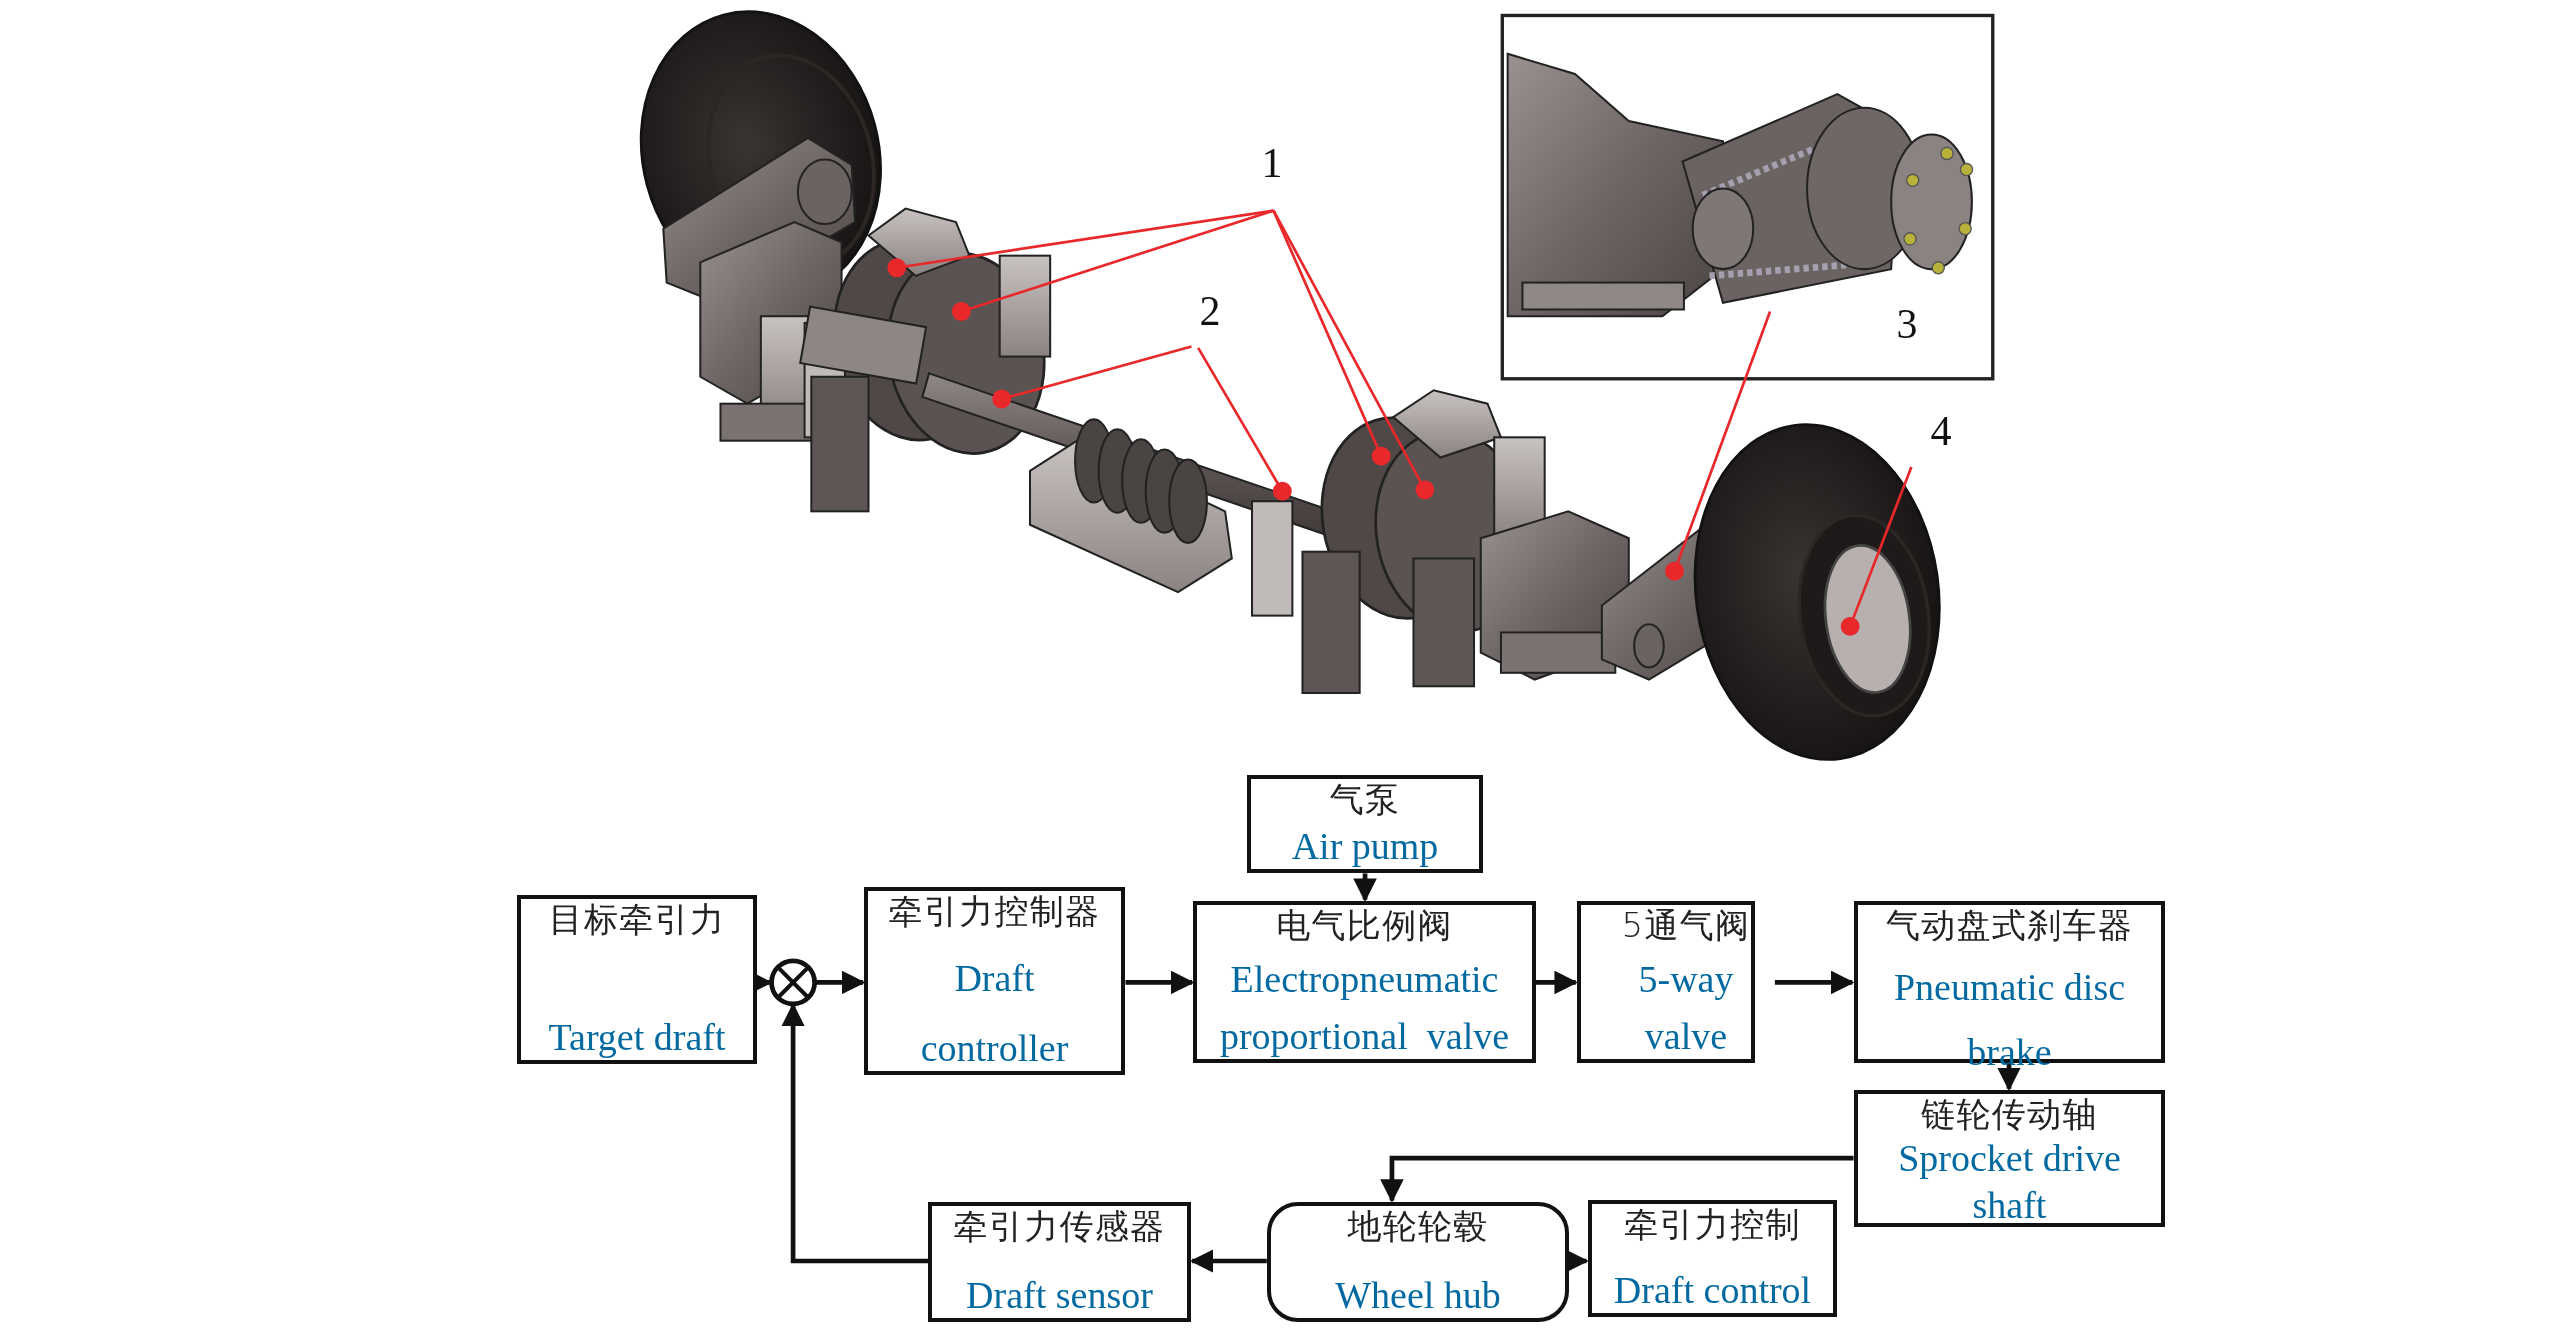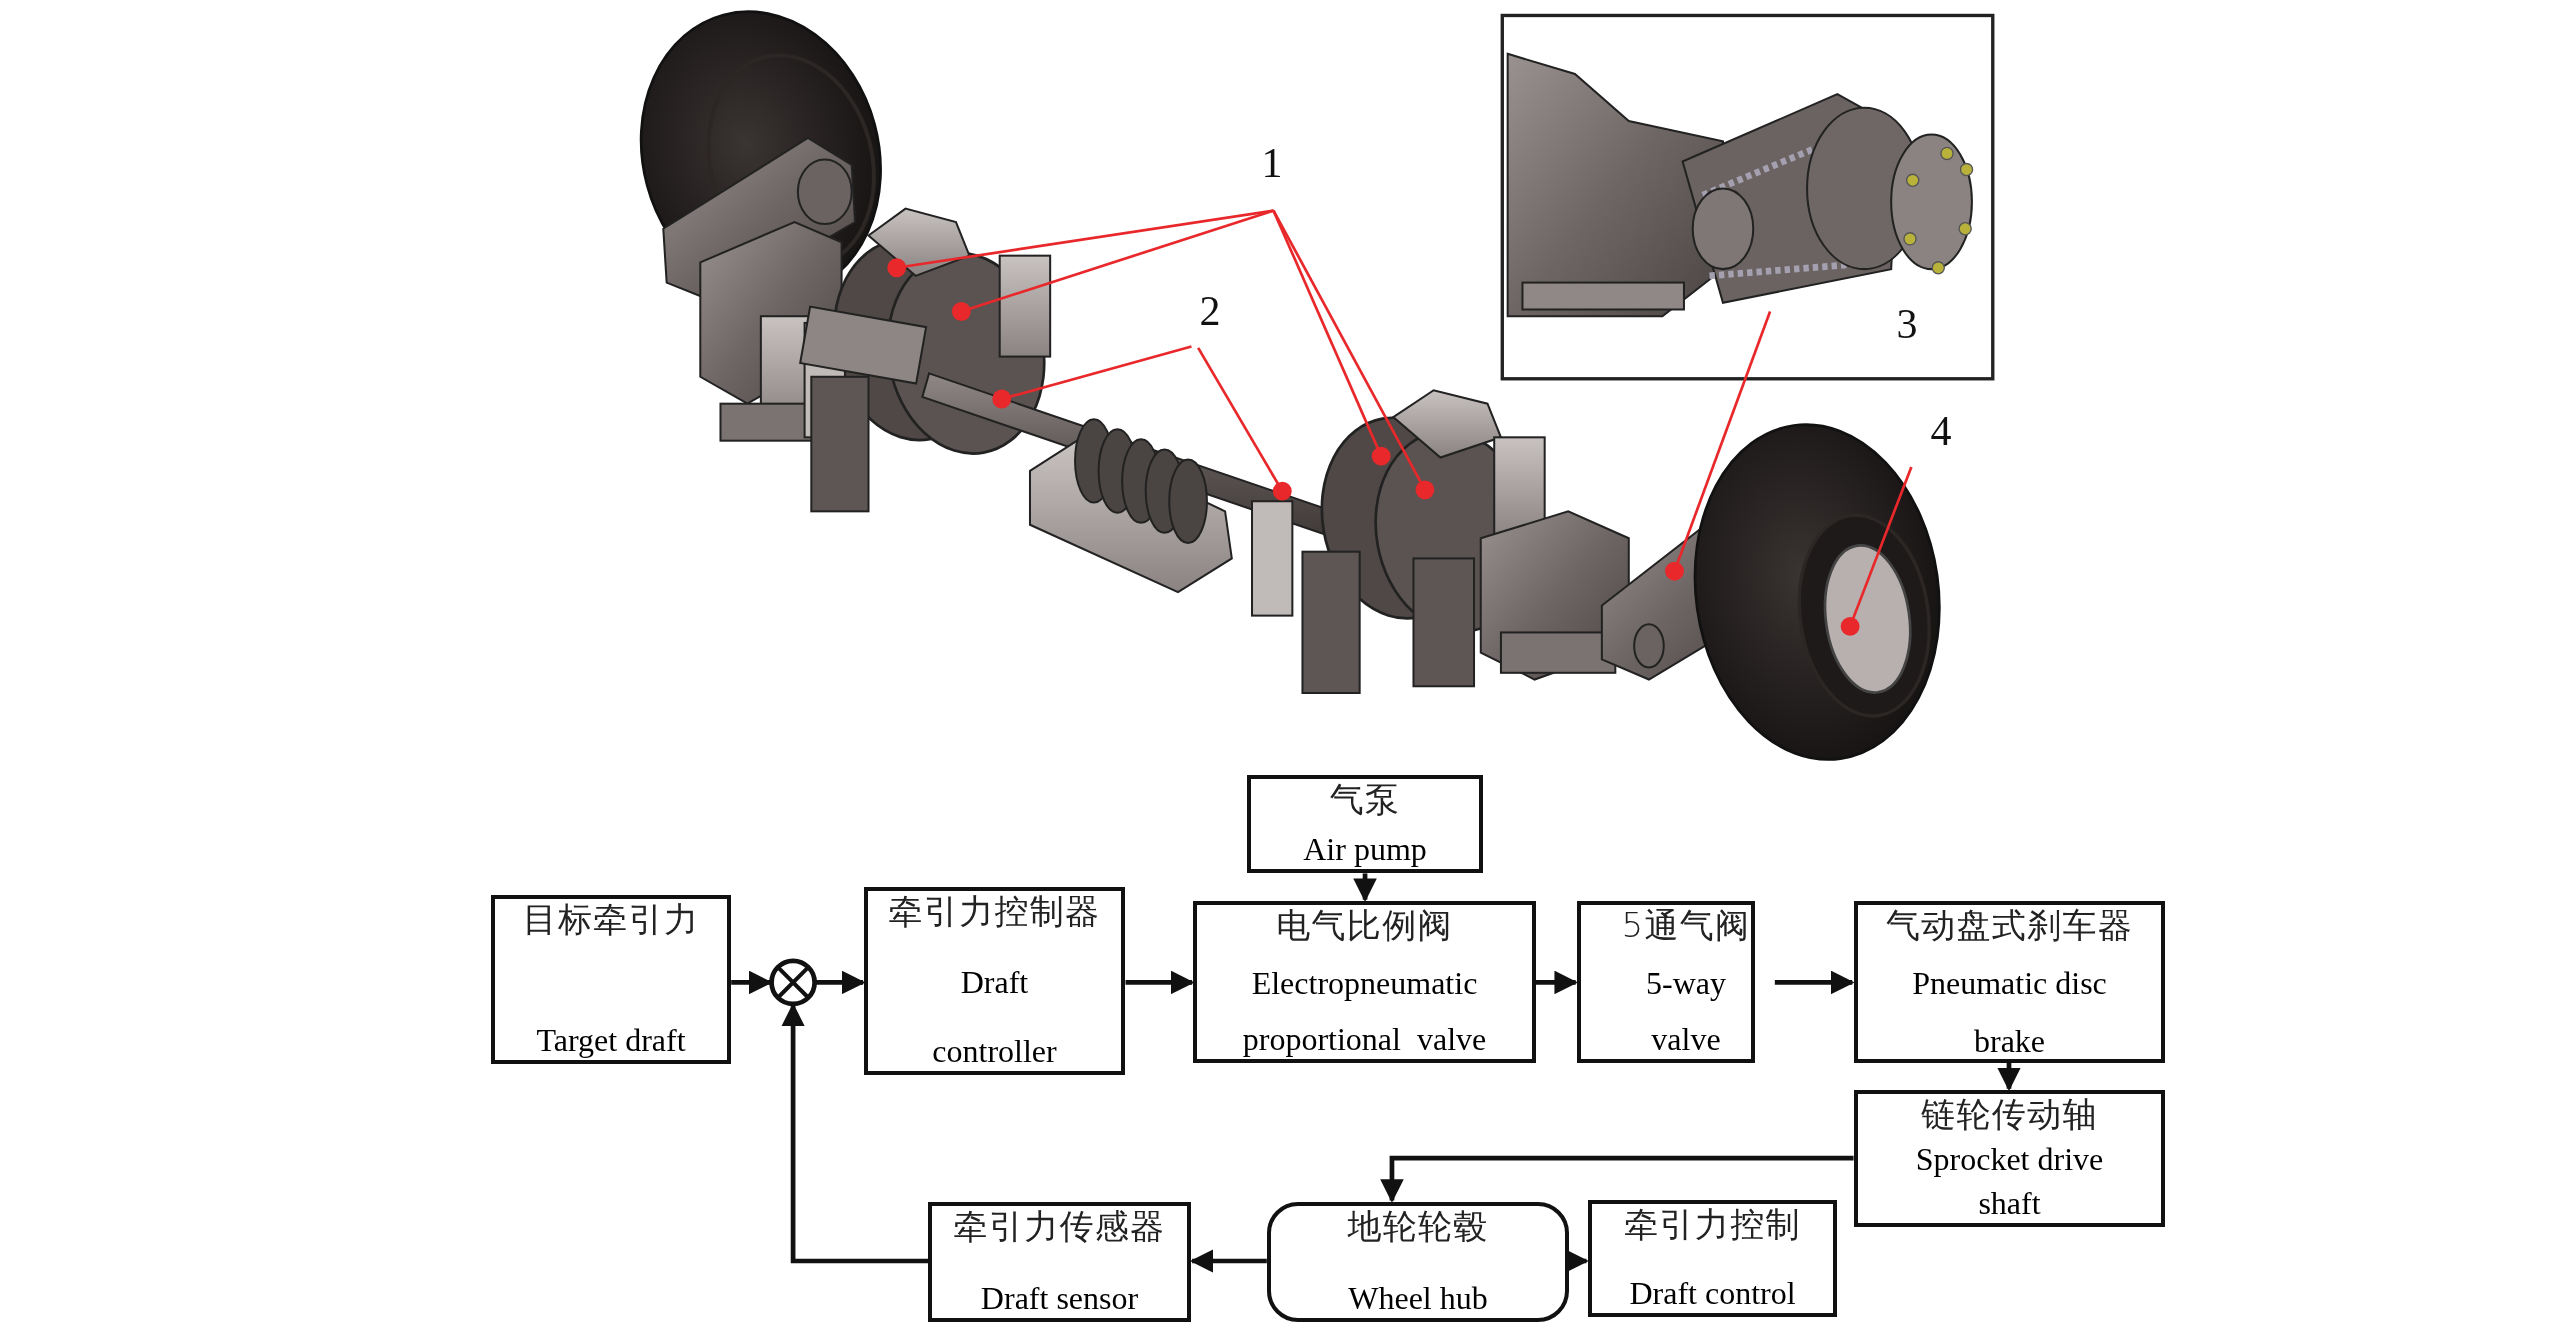--- a/index.html
+++ b/index.html
@@ -4,21 +4,21 @@
 <style>
   html, body { margin: 0; padding: 0; background: #ffffff; }
   body { width: 2576px; height: 1333px; position: relative; overflow: hidden;
          font-family: "Liberation Serif", "DejaVu Serif", serif; color: #111; }
   #illustration { position: absolute; left: 0; top: 0; width: 2576px; height: 767px; }
   #flow { position: absolute; left: 0; top: 0; width: 2576px; height: 1333px; pointer-events: none; }
   .block { position: absolute; box-sizing: border-box; border: 4.7px solid #111; background: #fff;
            display: flex; flex-direction: column; align-items: center; justify-content: space-between;
            text-align: center; line-height: 1.22; }
   .zh { font-family: "DejaVu Sans", "Liberation Sans", sans-serif; font-size: 34px; font-weight: 300; color: #222; letter-spacing: 1.3px; }
-  .en { font-family: "Liberation Serif", "DejaVu Serif", serif; font-size: 32px; color: #000000; }
+  .en { font-family: "Liberation Serif", "DejaVu Serif", serif; font-size: 38px; color: #0369a1; }
   .callout { position: absolute; font-family: "Liberation Serif", "DejaVu Serif", serif; font-size: 42px; color: #111; transform: translate(-50%, -50%); }
 </style>
 </head>
 <body>
 
 <svg id="illustration" viewBox="0 0 3827 1140" xmlns="http://www.w3.org/2000/svg">
   <defs>
     <linearGradient id="metal" x1="0" y1="0" x2="1" y2="1">
       <stop offset="0" stop-color="#9a9290"></stop>
       <stop offset="0.5" stop-color="#6e6664"></stop>
@@ -187,21 +187,21 @@
     <polyline points="1379,1874 1178,1874 1178,1494" marker-end="url(#arrow)"></polyline>
   </g>
 
   <g>
     <circle cx="1178" cy="1460" r="32" fill="#fff" stroke="#111" stroke-width="7"></circle>
     <line x1="1156" y1="1438" x2="1200" y2="1482" stroke="#111" stroke-width="6"></line>
     <line x1="1200" y1="1438" x2="1156" y2="1482" stroke="#111" stroke-width="6"></line>
   </g>
 </svg>
 
-<div class="block" style="left:491px;top:895px;width:240px;height:169px;">
+<div class="block" style="left:517px;top:895px;width:240px;height:169px;">
   <span class="zh">目标牵引力</span>
   <span class="en">Target draft</span>
 </div>
 
 <div class="block" style="left:864px;top:887px;width:261px;height:188px;">
   <span class="zh">牵引力控制器</span>
   <span class="en">Draft</span>
   <span class="en">controller</span>
 </div>
 

